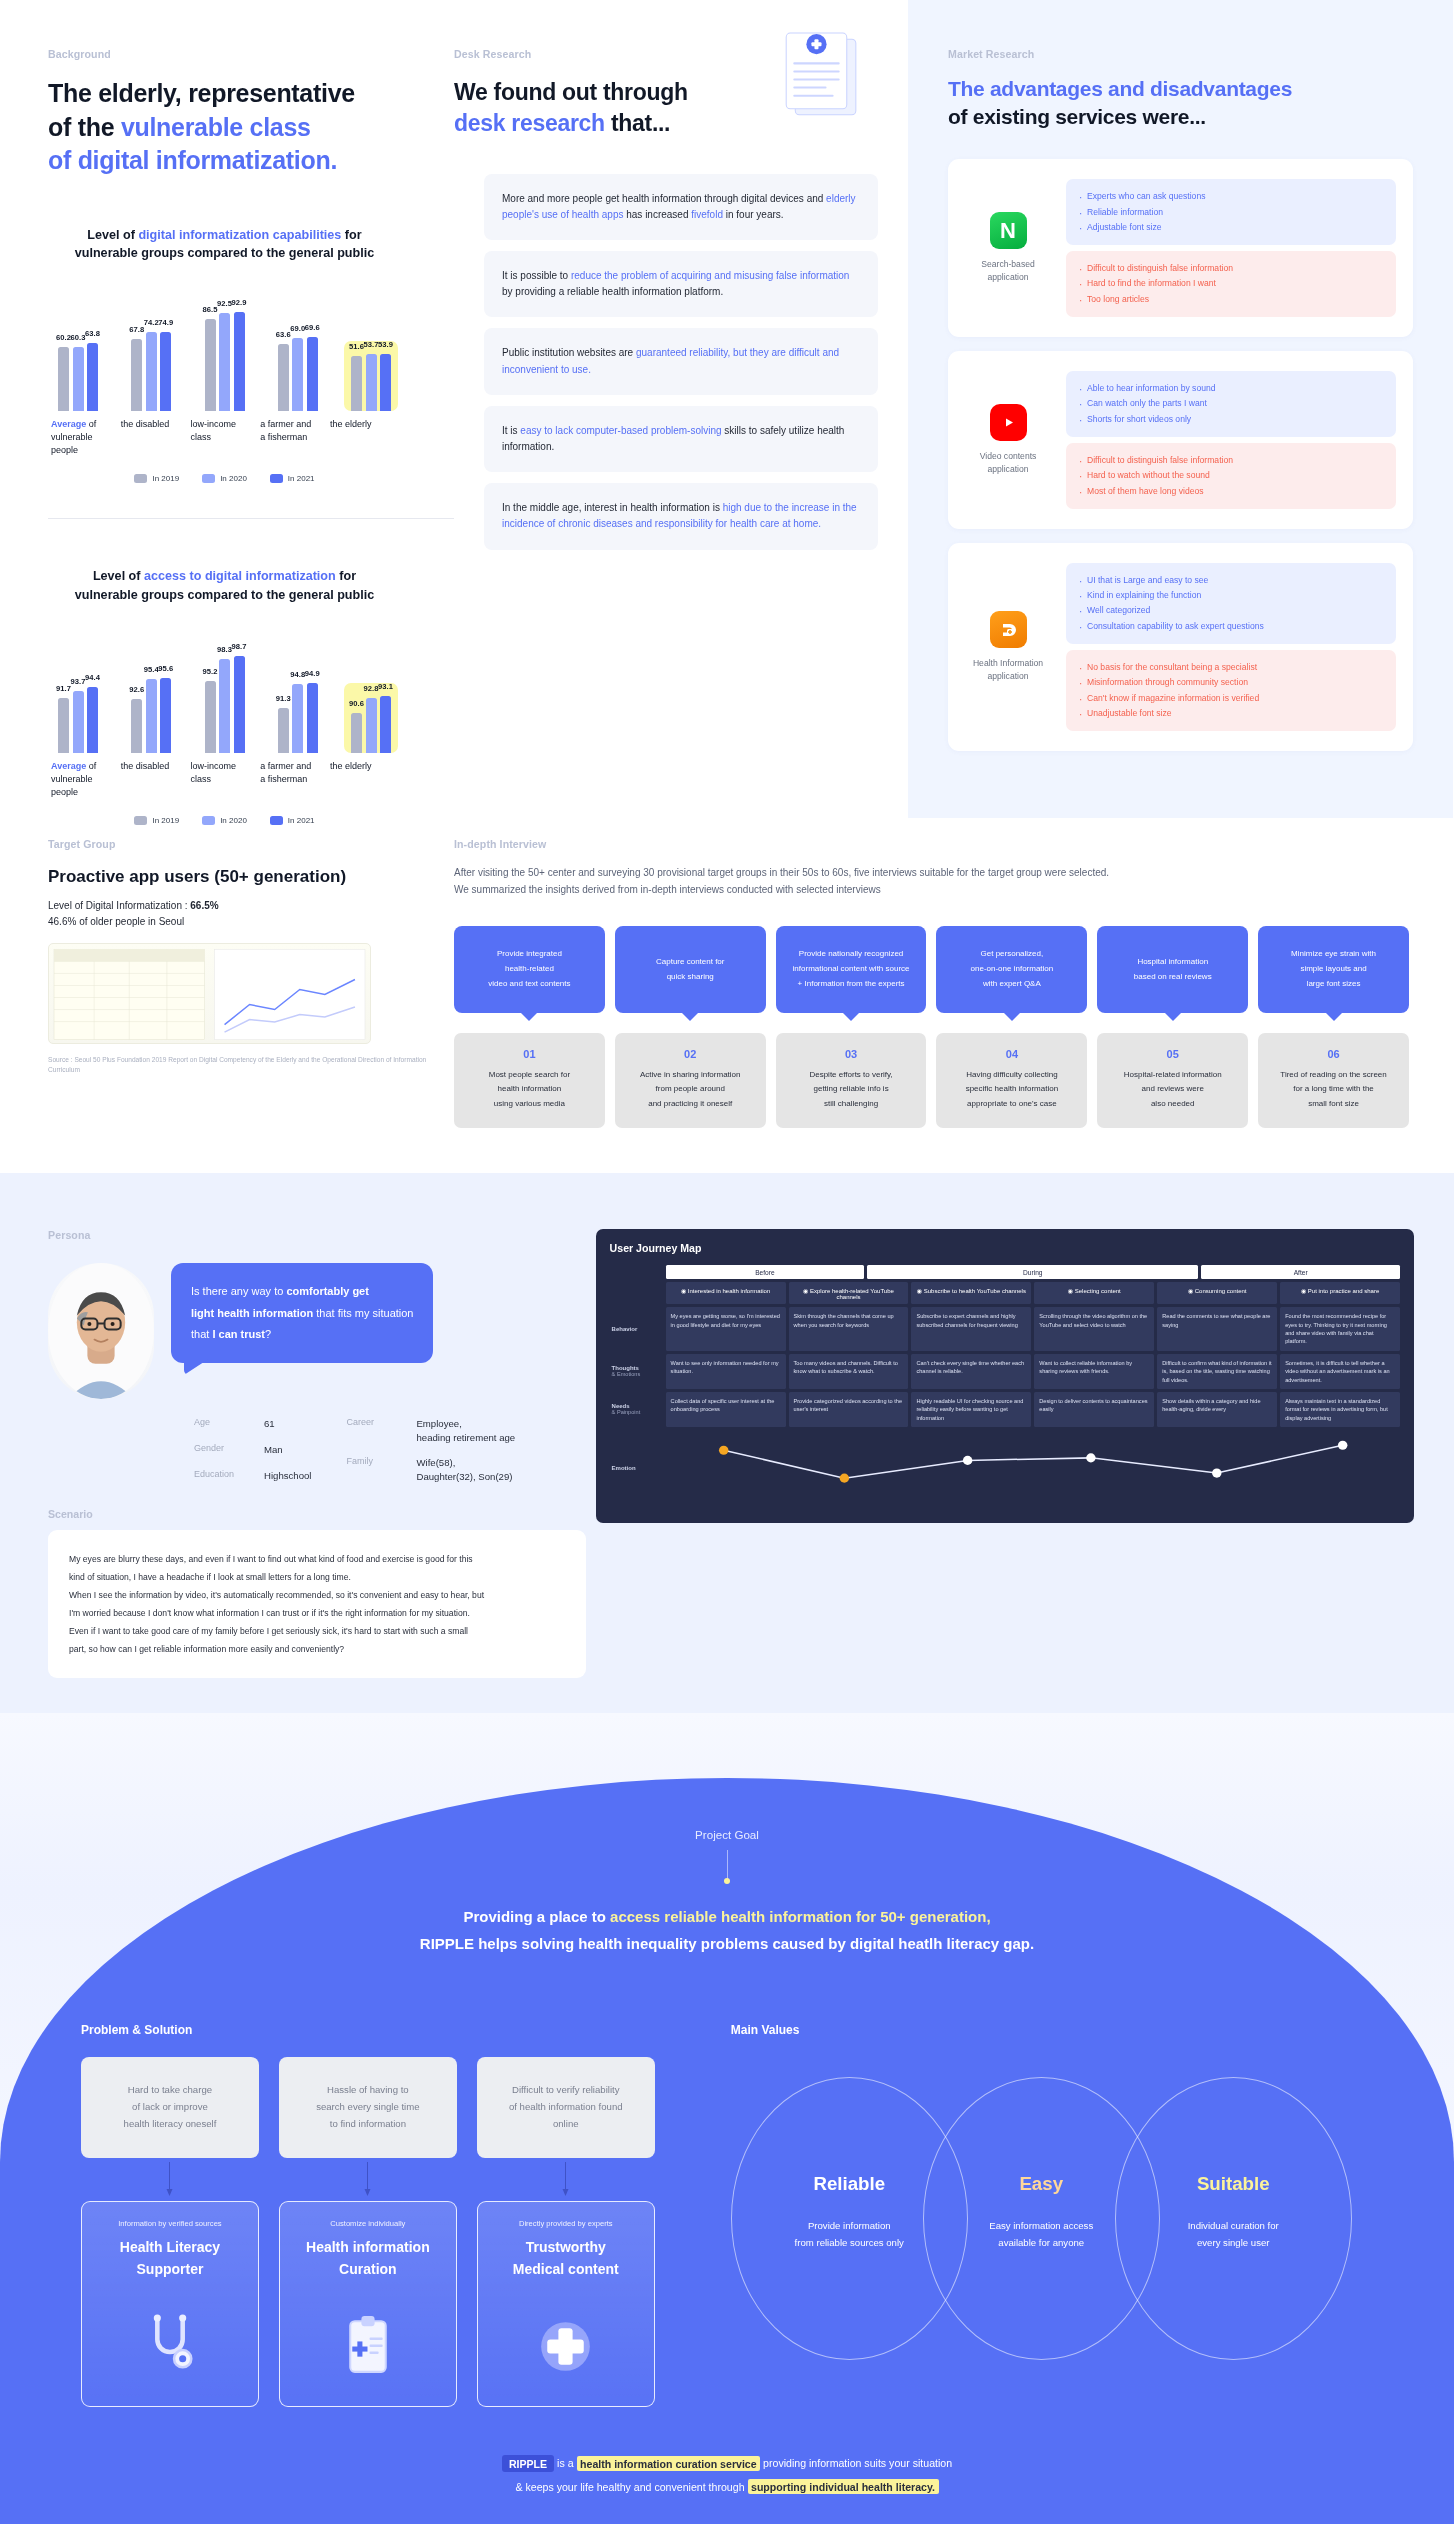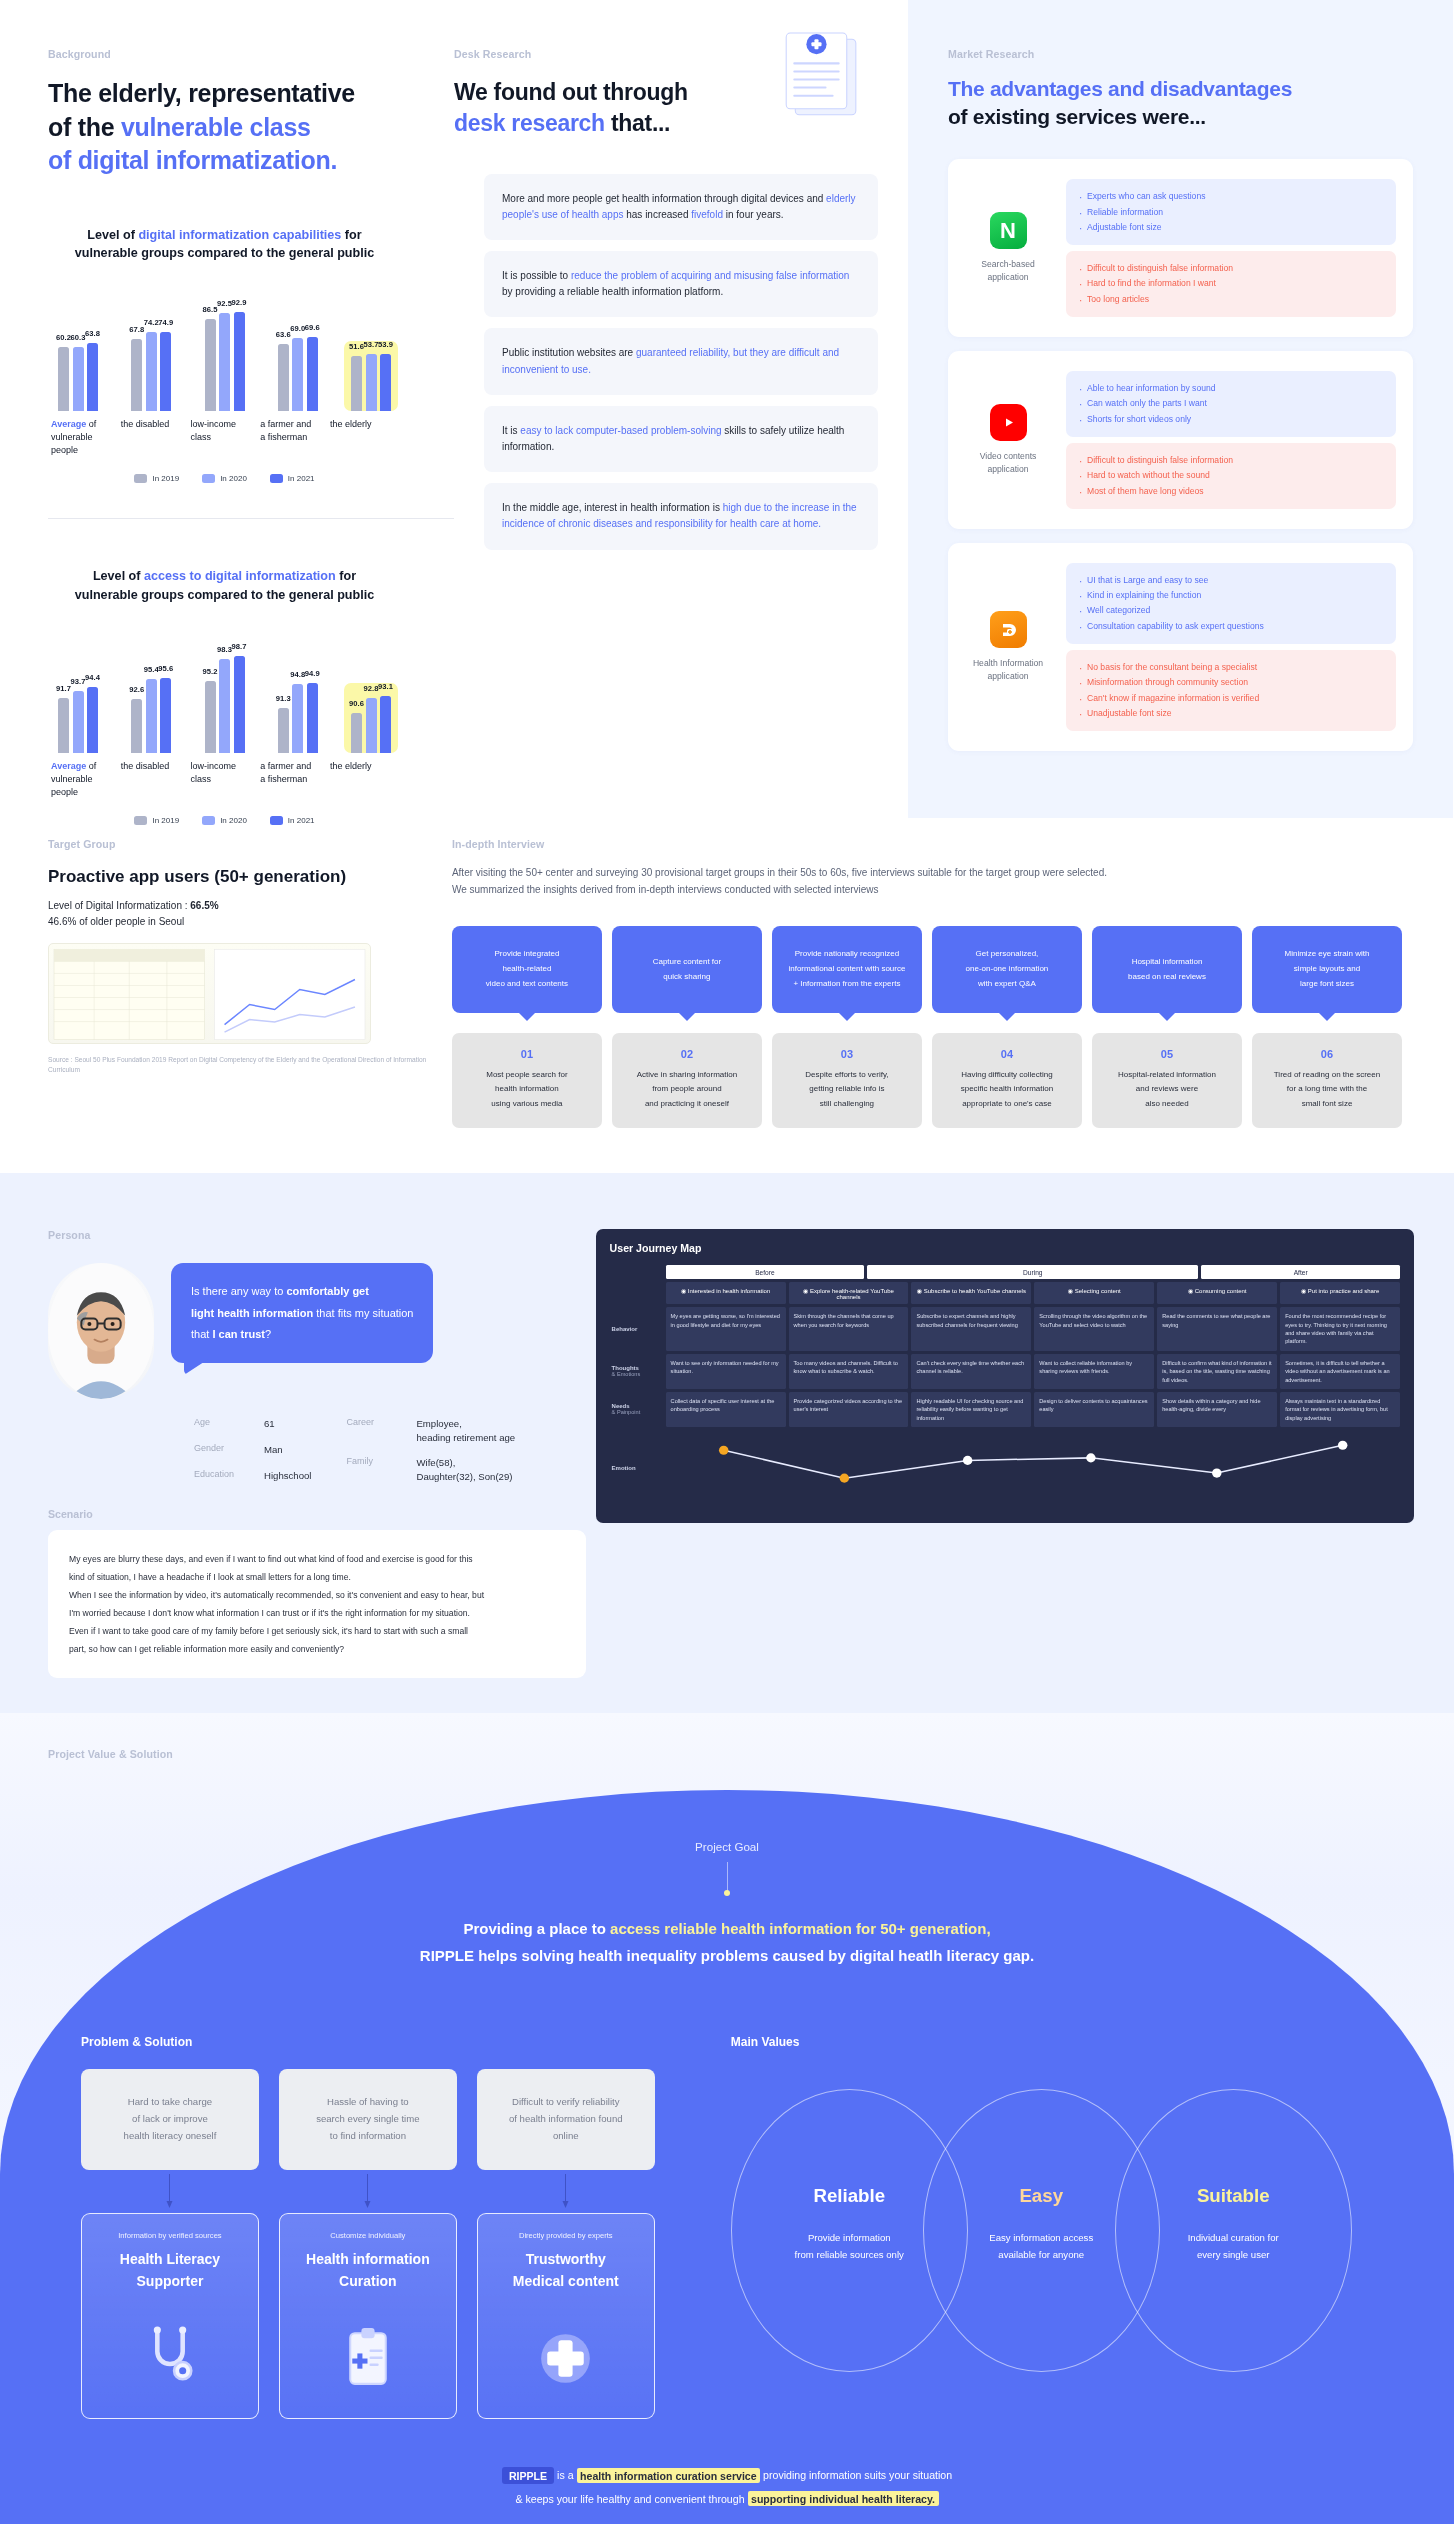--- a/index.html
+++ b/index.html
@@ -62,21 +62,21 @@
   .pros, .cons { border-radius: 7px; padding: 10px 12px; }
   .pros { background: #eaefff; margin-bottom: 6px; }
   .cons { background: #fdecec; }
   .pros li { color: #5670f5; }
   .cons li { color: #f4624f; }
   .mk-lists ul { list-style: none; }
   .mk-lists li { font-size: 8.6px; line-height: 1.78; position: relative; padding-left: 9px; }
   .mk-lists li:before { content: "·"; position: absolute; left: 1px; font-size: 10px; }
 
   
-  .sec2 { display: flex; width: 1454px; padding: 0 7px 45px 0; }
+  .sec2 { display: flex; width: 1454px; padding: 0 0 45px 0; }
   .col-target { width: 454px; padding: 20px 0 0 48px; }
   .col-interview { width: 1000px; padding: 20px 45px 0 0; }
   .tg-title { font-size: 17px; font-weight: 700; margin-top: 17px; }
   .tg-sub { font-size: 10px; line-height: 1.6; margin-top: 11px; color:#1f2430; }
   .tg-sub b { font-weight: 700; }
   .tg-img { margin-top: 13px; width: 323px; height: 101px; border-radius: 5px;
             background: linear-gradient(180deg,#fdfdf4,#f7f7ef); border: 0.5px solid #ececdf;
             display: flex; overflow: hidden; }
   .tg-source { font-size: 6.6px; color: #aab0c0; margin-top: 11px; line-height: 1.5; }
   .iv-lead { font-size: 10px; color: #5c6478; line-height: 1.7; margin-top: 14px; }
@@ -691,21 +691,20 @@
                   <circle cx="1050" cy="85" r="9" fill="#fff"></circle>
                   <circle cx="1290" cy="30" r="9" fill="#fff"></circle>
                 </svg></div>
             </div>
           </div>
       </div>
     </div>
   </div>
 
   <div class="sec4">
-    <div class="eyebrow">Project Value &amp; Solution</div>
     <div class="dome">
       <div class="goal-label">Project Goal</div>
       <div class="goal-arrow"></div>
       <div class="goal-text">
         <div><span>Providing a place to </span><span class="yl">access reliable health information for 50+ generation,</span></div>
         <div>RIPPLE helps solving health inequality problems caused by digital heatlh literacy gap.</div>
       </div>
 
       <div class="dome-cols">
         <div class="ps">

